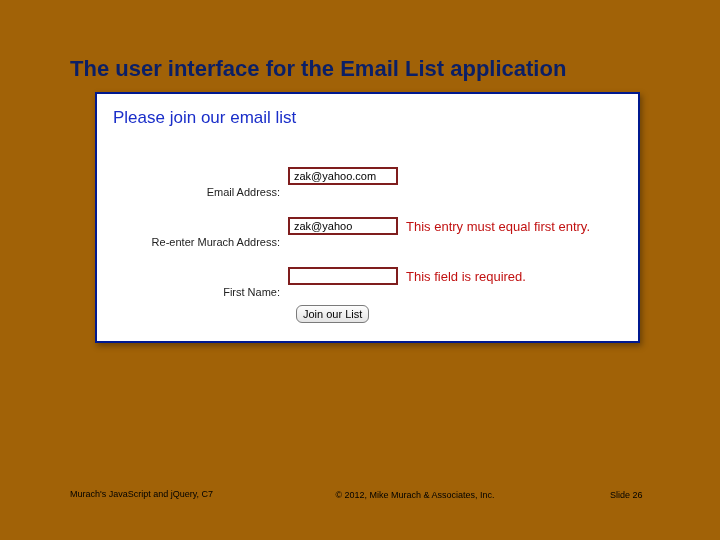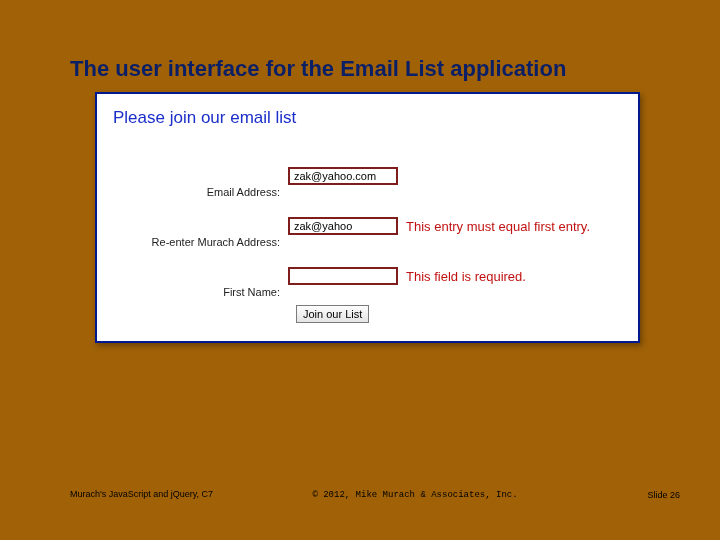--- a/index.html
+++ b/index.html
@@ -64,46 +64,44 @@
     padding-left: 8px;
   }
   .btn-row {
     margin-left: 183px;
     margin-top: 6px;
   }
   .btn {
     font-size: 11px;
     padding: 2px 6px;
     border: 1px solid #7a7a7a;
-    border-radius: 0;
+    border-radius: 6px;
     background: linear-gradient(#fdfdfd, #e4e4e4);
     cursor: pointer;
   }
   .footer {
     position: absolute;
     left: 70px;
     right: 40px;
     bottom: 40px;
     display: flex;
     align-items: flex-end;
     font-size: 9px;
     color: #000;
   }
   .footer .book {
     width: 150px;
     line-height: 1.2;
   }
   .footer .copy {
     flex: 1;
     text-align: center;
-    font-family: Liberation Mono, monospace;
   }
   .footer .pg {
     width: 70px;
-    text-align: right;
   }
 </style>
 </head>
 <body>
 
 <div class="slide">
 
   <div class="title">The user interface for the Email List application</div>
 
   <div class="panel-wrap">

